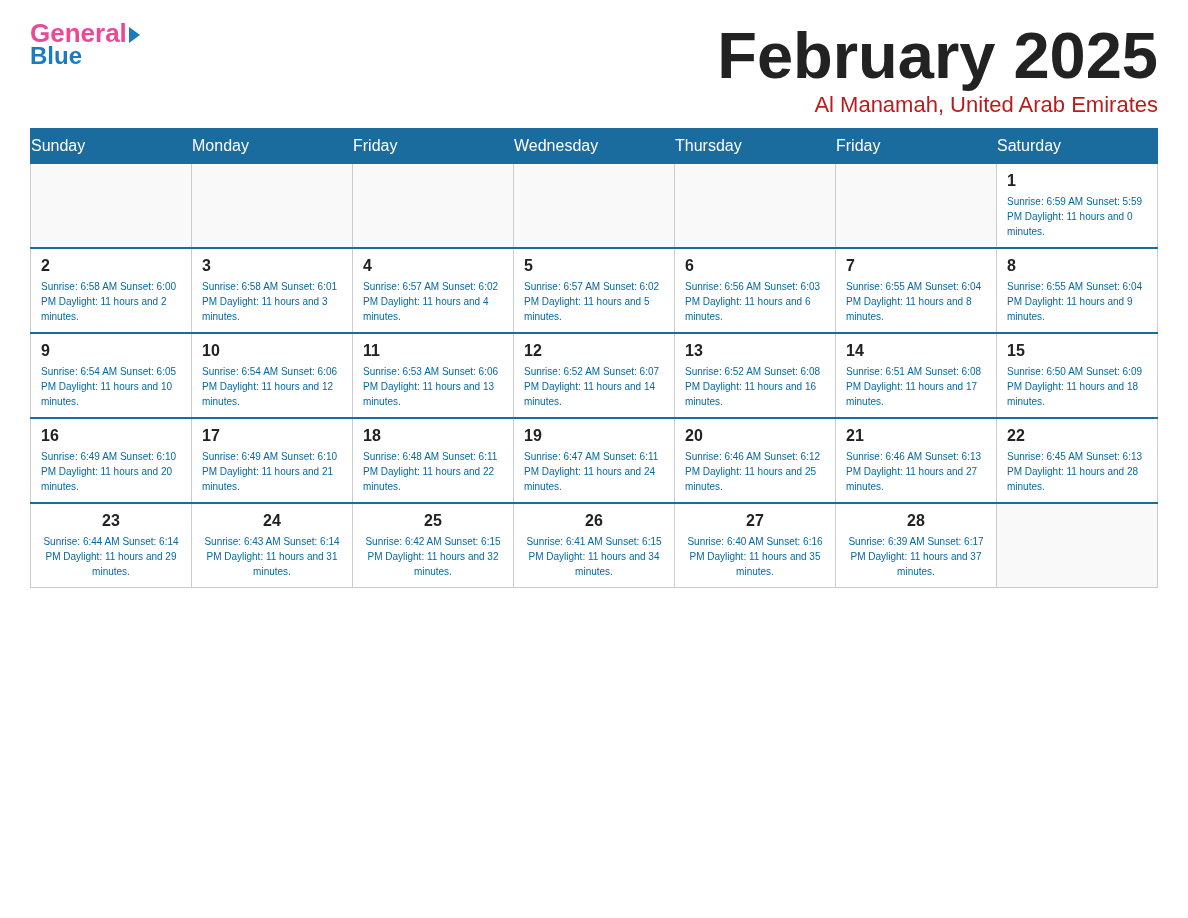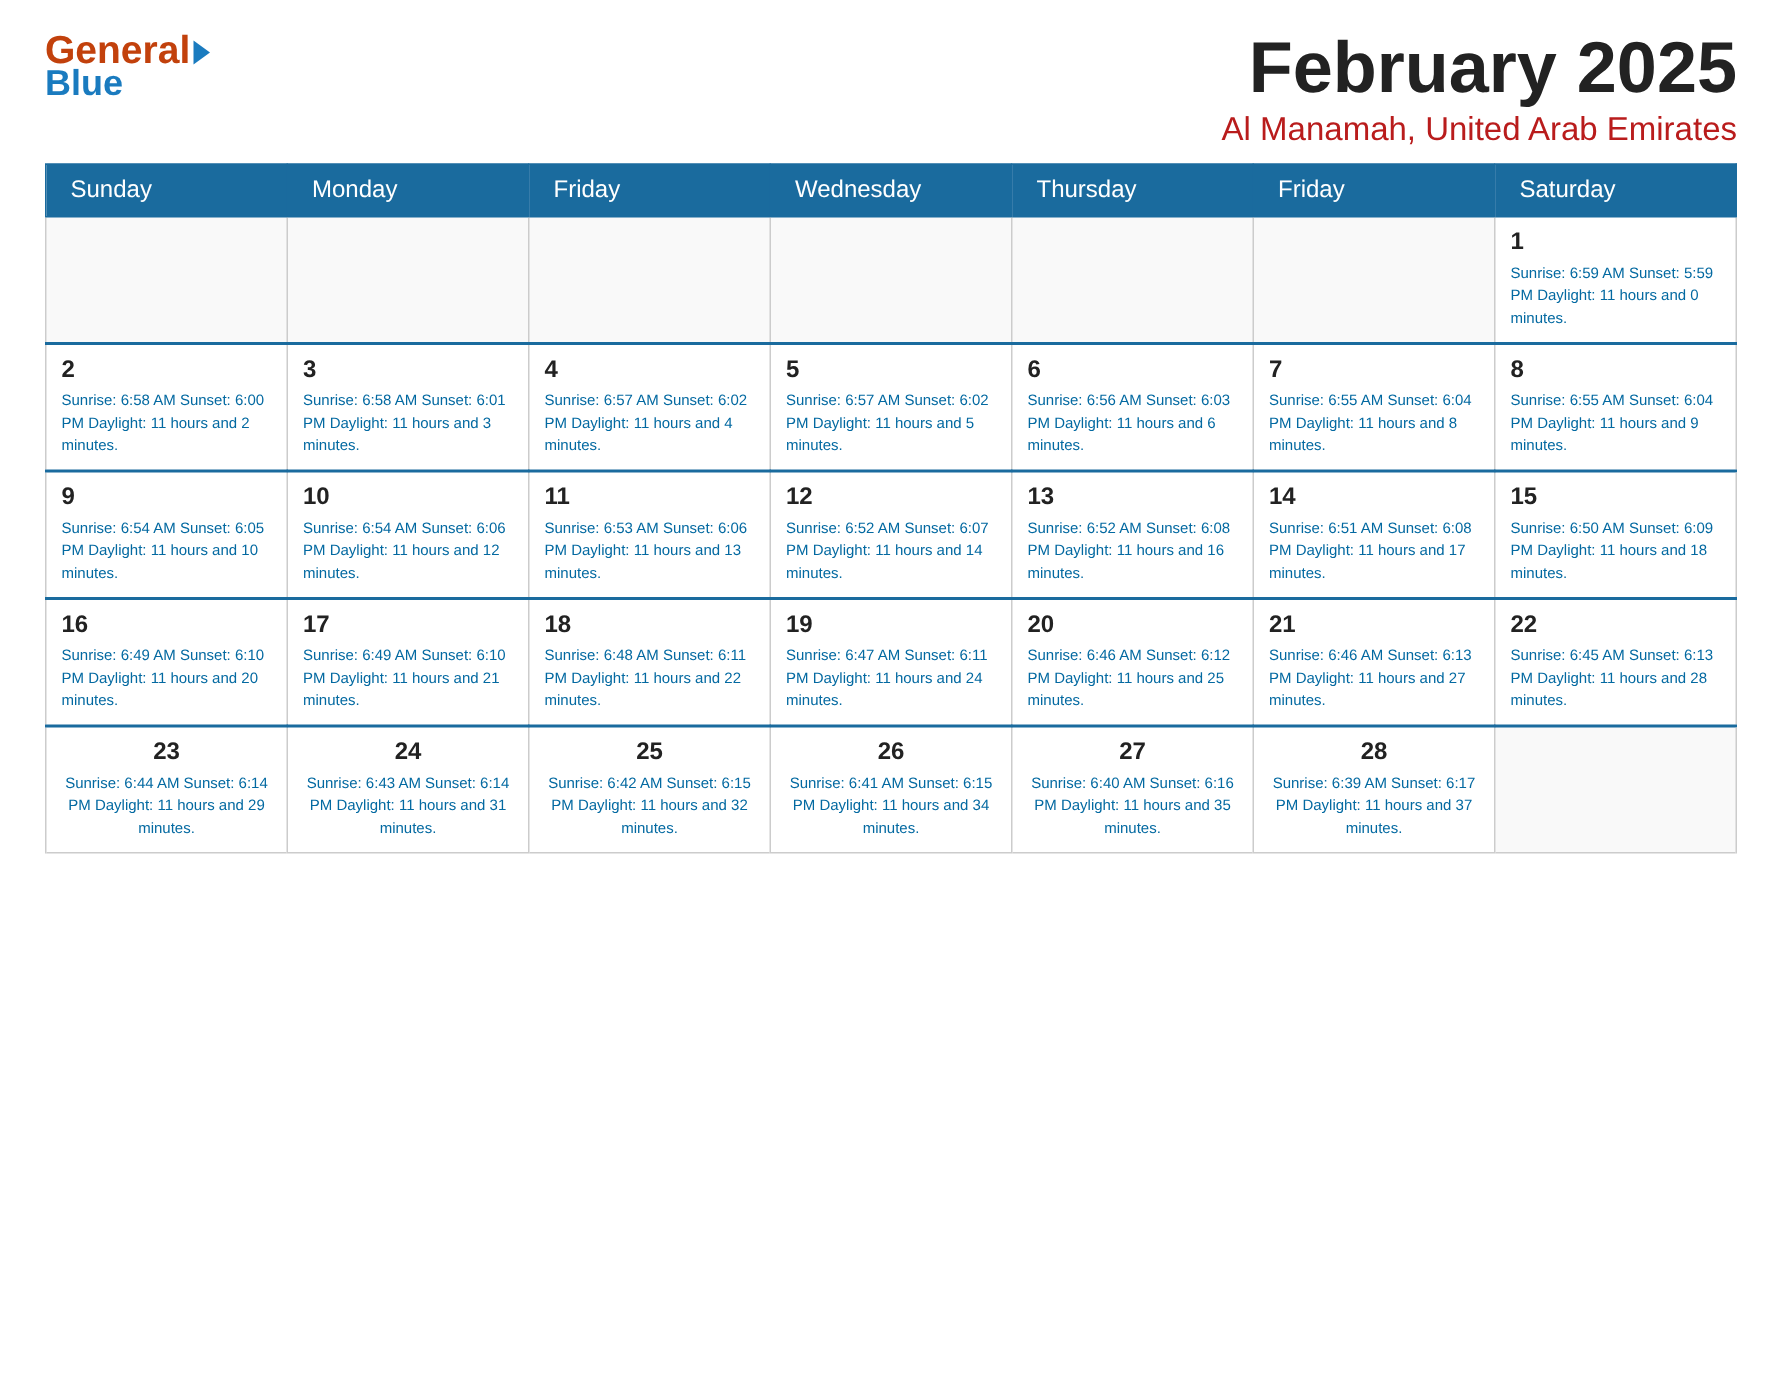--- a/index.html
+++ b/index.html
@@ -17,37 +17,37 @@
       margin-bottom: 10px;
     }
     .logo {
       display: flex;
       flex-direction: column;
       align-items: flex-start;
     }
     .logo-general {
       font-size: 26px;
       font-weight: bold;
-      color: #c2410c;
+      color: #ec4899;
       line-height: 1;
     }
     .logo-general span {
       color: #1a7bbf;
     }
     .logo-blue {
       font-size: 24px;
       font-weight: bold;
       color: #1a7bbf;
       margin-top: -4px;
     }
     .title-section {
       text-align: right;
     }
     .title-section h1 {
-      font-size: 48px;
+      font-size: 65px;
       font-weight: 900;
       color: #222;
       line-height: 1.1;
     }
     .title-section h2 {
       font-size: 22px;
       font-weight: normal;
       color: #b91c1c;
     }
     .calendar {
@@ -55,21 +55,21 @@
       border-collapse: collapse;
       margin-top: 10px;
     }
     .calendar thead tr {
       background-color: #1a6b9e;
     }
     .calendar thead th {
       color: #fff;
       font-size: 16px;
       font-weight: normal;
-      padding: 8px 16px;
+      padding: 8px 0;
       text-align: left;
       border: 1px solid #1a6b9e;
       width: calc(100% / 7);
     }
     .calendar tbody tr {
       border-bottom: 2px solid #1a6b9e;
     }
     .calendar tbody td {
       vertical-align: top;
       padding: 8px 10px;

